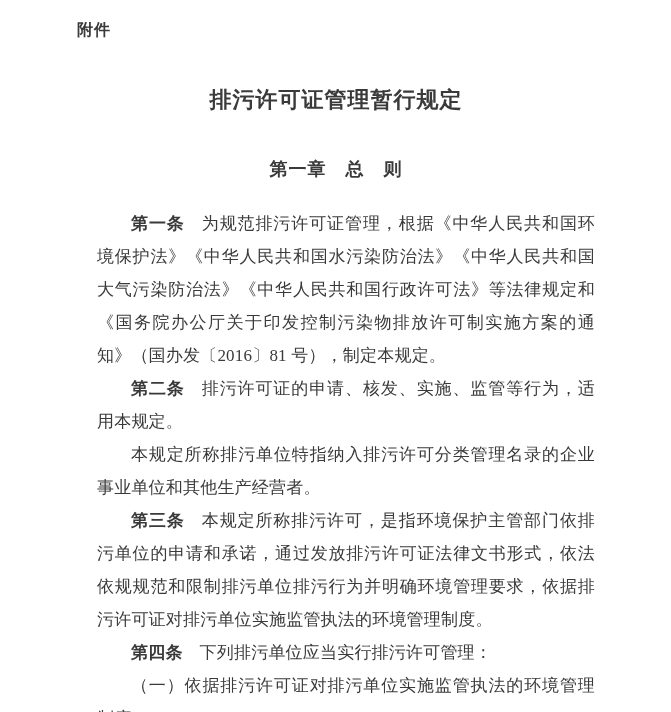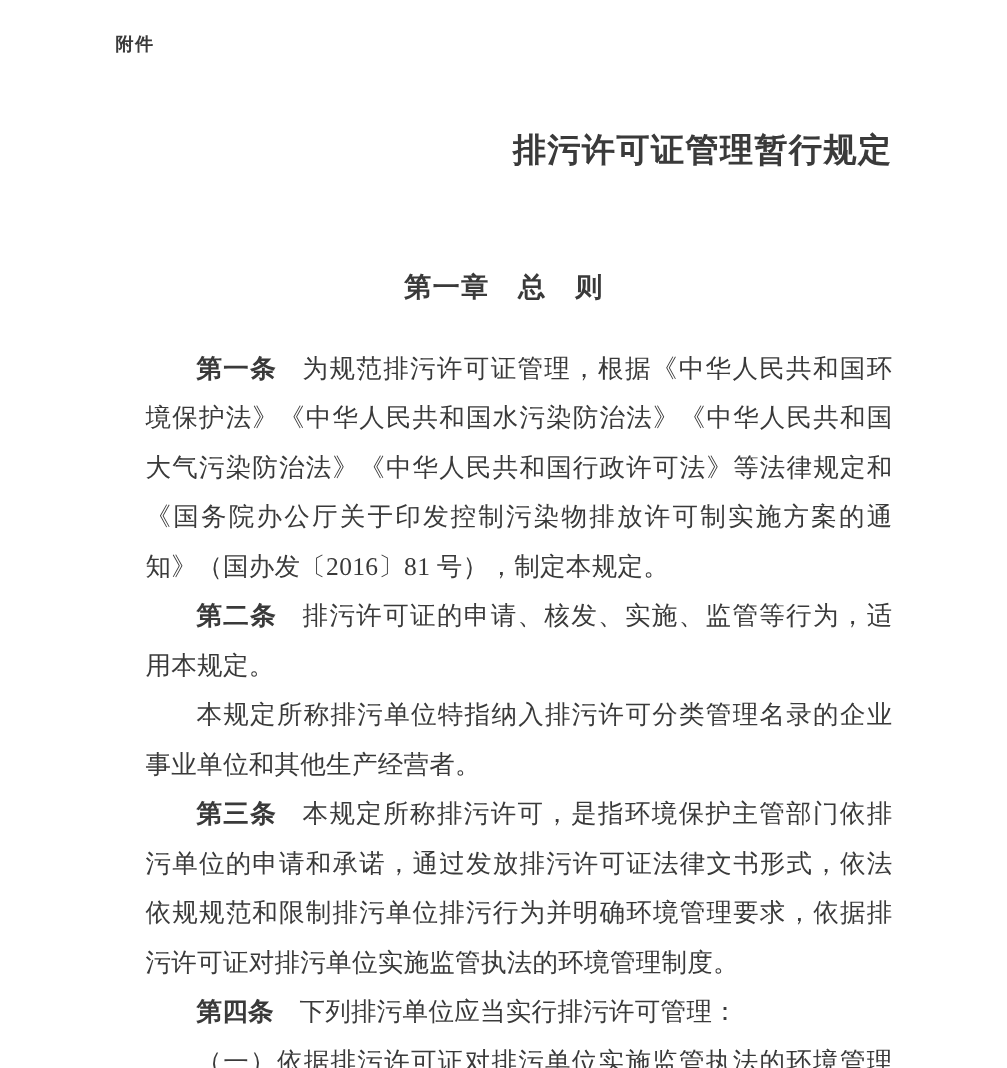--- a/index.html
+++ b/index.html
@@ -11,36 +11,36 @@
     font-family: "Liberation Serif", "DejaVu Serif", serif;
     color: #3a3a3a;
   }
   .page {
     width: 671px;
     height: 712px;
     padding: 19px 76px 0 77px;
     background: #ffffff;
   }
   .attachment {
-    font-size: 12px;
+    font-size: 16px;
     line-height: 21px;
     font-weight: bold;
     letter-spacing: 1px;
     text-align: left;
   }
   .doc-title {
     margin-top: 45px;
-    text-align: right;
+    text-align: center;
     font-size: 22px;
     line-height: 30px;
     font-weight: bold;
     letter-spacing: 1px;
   }
   .chapter-heading {
-    margin-top: 64px;
+    margin-top: 42px;
     text-align: center;
     font-size: 18px;
     line-height: 24px;
     font-weight: bold;
     letter-spacing: 1px;
   }
   .body-text {
     margin-top: 26px;
   }
   .para {

